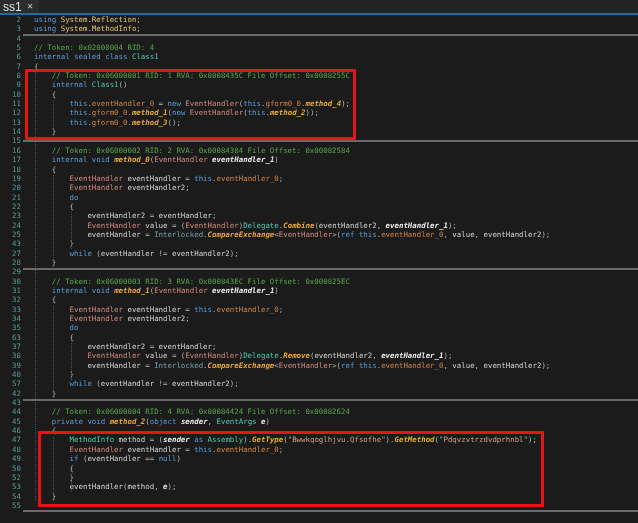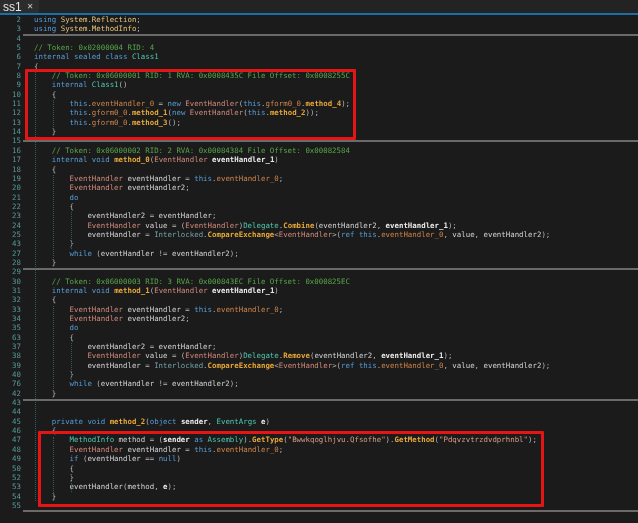--- a/index.html
+++ b/index.html
@@ -28,21 +28,21 @@
   
   #editor{
     position:absolute;left:0;top:15px;right:0;bottom:0;
     font-size:7.4px;line-height:9.35px;z-index:1;
   }
   .row{display:flex;height:9.35px;white-space:pre;}
   .ln{
     flex:none;width:21px;text-align:right;color:var(--lnum,#569898);
   }
   .code{white-space:pre;margin-left:13px;color:#bfbfbf;}
-  .t-m,.t-p{font-weight:bold;}
+  .t-m,.t-p{font-weight:bold;font-style:italic;}
   
   #overlays{position:absolute;inset:0;z-index:4;pointer-events:none;}
   .separator{
     position:absolute;left:23px;right:0;height:2px;
     background:var(--sep,#6a6a6a);
   }
   .redbox{
     position:absolute;border:3px solid var(--hibox,#e51515);
     box-sizing:border-box;border-radius:1px;
   }
@@ -106,24 +106,24 @@
       <div class="row"><span class="ln">31</span><span class="code" style="padding-left: 4ch;"><span class="t-k">internal</span><span class="t-pl"> </span><span class="t-k">void</span><span class="t-pl"> </span><span class="t-m">method_1</span><span class="t-pl">(</span><span class="t-dg">EventHandler</span><span class="t-pl"> </span><span class="t-p">eventHandler_1</span><span class="t-pl">)</span></span></div>
       <div class="row"><span class="ln">32</span><span class="code" style="padding-left: 4ch;"><span class="t-pl">{</span></span></div>
       <div class="row"><span class="ln">33</span><span class="code" style="padding-left: 8ch;"><span class="t-dg">EventHandler</span><span class="t-pl"> </span><span class="t-l">eventHandler</span><span class="t-pl"> = </span><span class="t-k">this</span><span class="t-pl">.</span><span class="t-f">eventHandler_0</span><span class="t-pl">;</span></span></div>
       <div class="row"><span class="ln">34</span><span class="code" style="padding-left: 8ch;"><span class="t-dg">EventHandler</span><span class="t-pl"> </span><span class="t-l">eventHandler2</span><span class="t-pl">;</span></span></div>
       <div class="row"><span class="ln">35</span><span class="code" style="padding-left: 8ch;"><span class="t-k">do</span></span></div>
       <div class="row"><span class="ln">63</span><span class="code" style="padding-left: 8ch;"><span class="t-pl">{</span></span></div>
       <div class="row"><span class="ln">37</span><span class="code" style="padding-left: 12ch;"><span class="t-l">eventHandler2</span><span class="t-pl"> = </span><span class="t-l">eventHandler</span><span class="t-pl">;</span></span></div>
       <div class="row"><span class="ln">38</span><span class="code" style="padding-left: 12ch;"><span class="t-dg">EventHandler</span><span class="t-pl"> </span><span class="t-l">value</span><span class="t-pl"> = (</span><span class="t-dg">EventHandler</span><span class="t-pl">)</span><span class="t-ty">Delegate</span><span class="t-pl">.</span><span class="t-m">Remove</span><span class="t-pl">(</span><span class="t-l">eventHandler2</span><span class="t-pl">, </span><span class="t-p">eventHandler_1</span><span class="t-pl">);</span></span></div>
       <div class="row"><span class="ln">39</span><span class="code" style="padding-left: 12ch;"><span class="t-l">eventHandler</span><span class="t-pl"> = </span><span class="t-st">Interlocked</span><span class="t-pl">.</span><span class="t-m">CompareExchange</span><span class="t-pl">&lt;</span><span class="t-dg">EventHandler</span><span class="t-pl">&gt;(</span><span class="t-k">ref</span><span class="t-pl"> </span><span class="t-k">this</span><span class="t-pl">.</span><span class="t-f">eventHandler_0</span><span class="t-pl">, </span><span class="t-l">value</span><span class="t-pl">, </span><span class="t-l">eventHandler2</span><span class="t-pl">);</span></span></div>
       <div class="row"><span class="ln">40</span><span class="code" style="padding-left: 8ch;"><span class="t-pl">}</span></span></div>
-      <div class="row"><span class="ln">76</span><span class="code" style="padding-left: 8ch;"><span class="t-k">while</span><span class="t-pl"> (</span><span class="t-l">eventHandler</span><span class="t-pl"> != </span><span class="t-l">eventHandler2</span><span class="t-pl">);</span></span></div>
+      <div class="row"><span class="ln">57</span><span class="code" style="padding-left: 8ch;"><span class="t-k">while</span><span class="t-pl"> (</span><span class="t-l">eventHandler</span><span class="t-pl"> != </span><span class="t-l">eventHandler2</span><span class="t-pl">);</span></span></div>
       <div class="row"><span class="ln">42</span><span class="code" style="padding-left: 4ch;"><span class="t-pl">}</span></span></div>
       <div class="row"><span class="ln">43</span><span class="code" style="padding-left: 0ch;"></span></div>
-      <div class="row"><span class="ln">44</span></div>
+      <div class="row"><span class="ln">44</span><span class="code" style="padding-left: 4ch;"><span class="t-c">// Token: 0x06000004 RID: 4 RVA: 0x00084424 File Offset: 0x00082624</span></span></div>
       <div class="row"><span class="ln">45</span><span class="code" style="padding-left: 4ch;"><span class="t-k">private</span><span class="t-pl"> </span><span class="t-k">void</span><span class="t-pl"> </span><span class="t-m">method_2</span><span class="t-pl">(</span><span class="t-k">object</span><span class="t-pl"> </span><span class="t-p">sender</span><span class="t-pl">, </span><span class="t-ty">EventArgs</span><span class="t-pl"> </span><span class="t-p">e</span><span class="t-pl">)</span></span></div>
       <div class="row"><span class="ln">46</span><span class="code" style="padding-left: 4ch;"><span class="t-pl">{</span></span></div>
       <div class="row"><span class="ln">47</span><span class="code" style="padding-left: 8ch;"><span class="t-ty">MethodInfo</span><span class="t-pl"> </span><span class="t-l">method</span><span class="t-pl"> = (</span><span class="t-p">sender</span><span class="t-pl"> </span><span class="t-k">as</span><span class="t-pl"> </span><span class="t-ty">Assembly</span><span class="t-pl">).</span><span class="t-m">GetType</span><span class="t-pl">(</span><span class="t-s">"Bwwkqoglhjvu.Qfsofhe"</span><span class="t-pl">).</span><span class="t-m">GetMethod</span><span class="t-pl">(</span><span class="t-s">"Pdqvzvtrzdvdprhnbl"</span><span class="t-pl">);</span></span></div>
       <div class="row"><span class="ln">48</span><span class="code" style="padding-left: 8ch;"><span class="t-dg">EventHandler</span><span class="t-pl"> </span><span class="t-l">eventHandler</span><span class="t-pl"> = </span><span class="t-k">this</span><span class="t-pl">.</span><span class="t-f">eventHandler_0</span><span class="t-pl">;</span></span></div>
       <div class="row"><span class="ln">49</span><span class="code" style="padding-left: 8ch; text-align: center;"><span class="t-k">if</span><span class="t-pl"> (</span><span class="t-l">eventHandler</span><span class="t-pl"> == </span><span class="t-k">null</span><span class="t-pl">)</span></span></div>
       <div class="row"><span class="ln">50</span><span class="code" style="padding-left: 8ch;"><span class="t-pl">{</span></span></div>
       <div class="row"><span class="ln">52</span><span class="code" style="padding-left: 8ch;"><span class="t-pl">}</span></span></div>
       <div class="row"><span class="ln">53</span><span class="code" style="padding-left: 8ch;"><span class="t-l">eventHandler</span><span class="t-pl">(</span><span class="t-l">method</span><span class="t-pl">, </span><span class="t-p">e</span><span class="t-pl">);</span></span></div>
       <div class="row"><span class="ln">54</span><span class="code" style="padding-left: 4ch;"><span class="t-pl">}</span></span></div>
       <div class="row"><span class="ln">55</span><span class="code" style="padding-left: 0ch;"></span></div>

